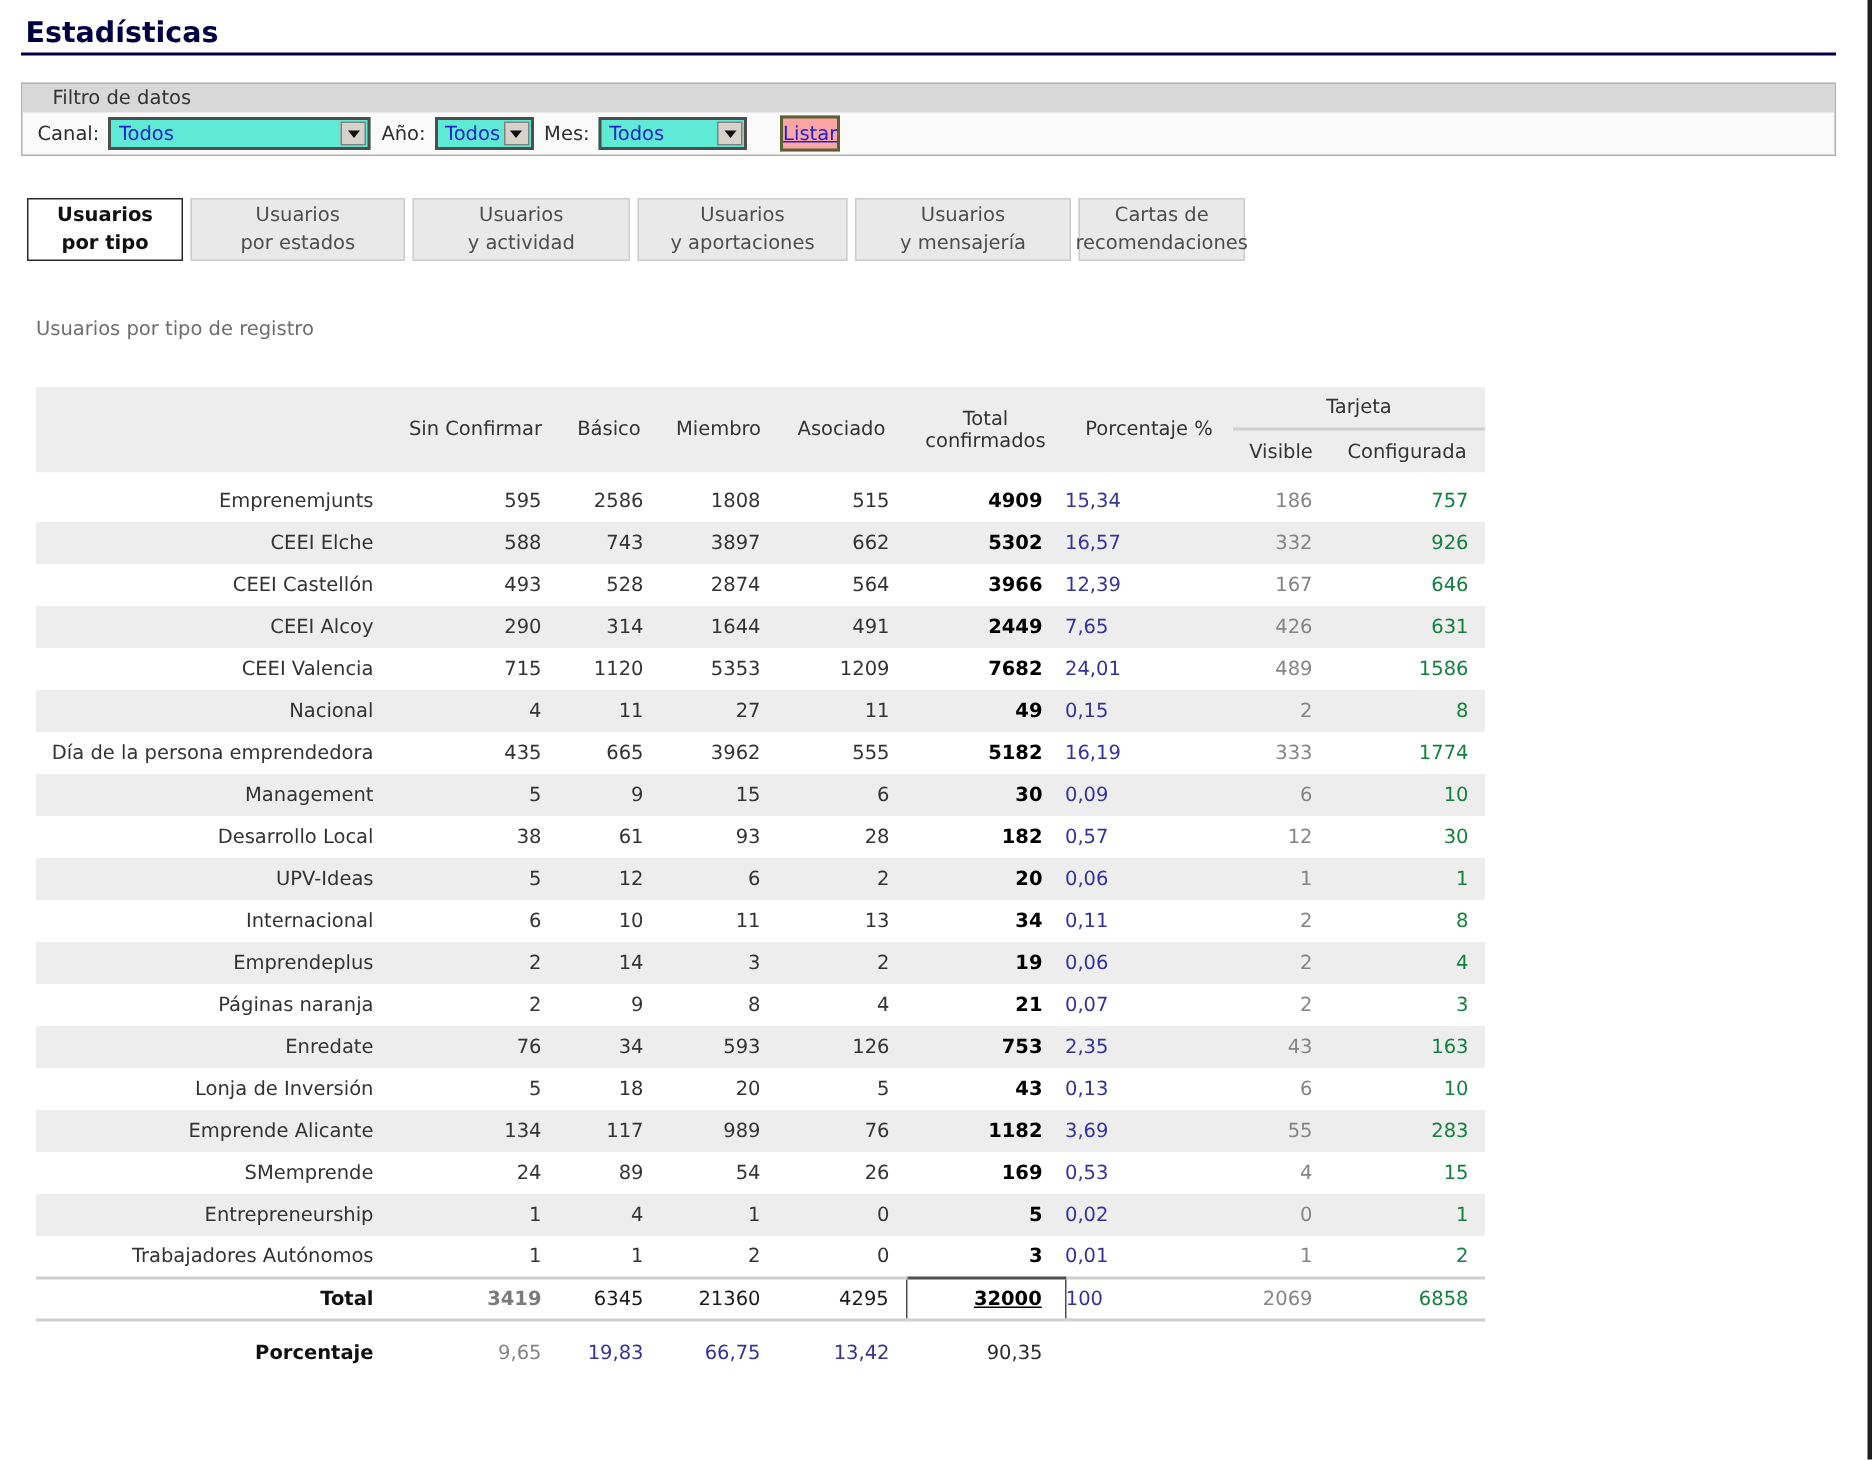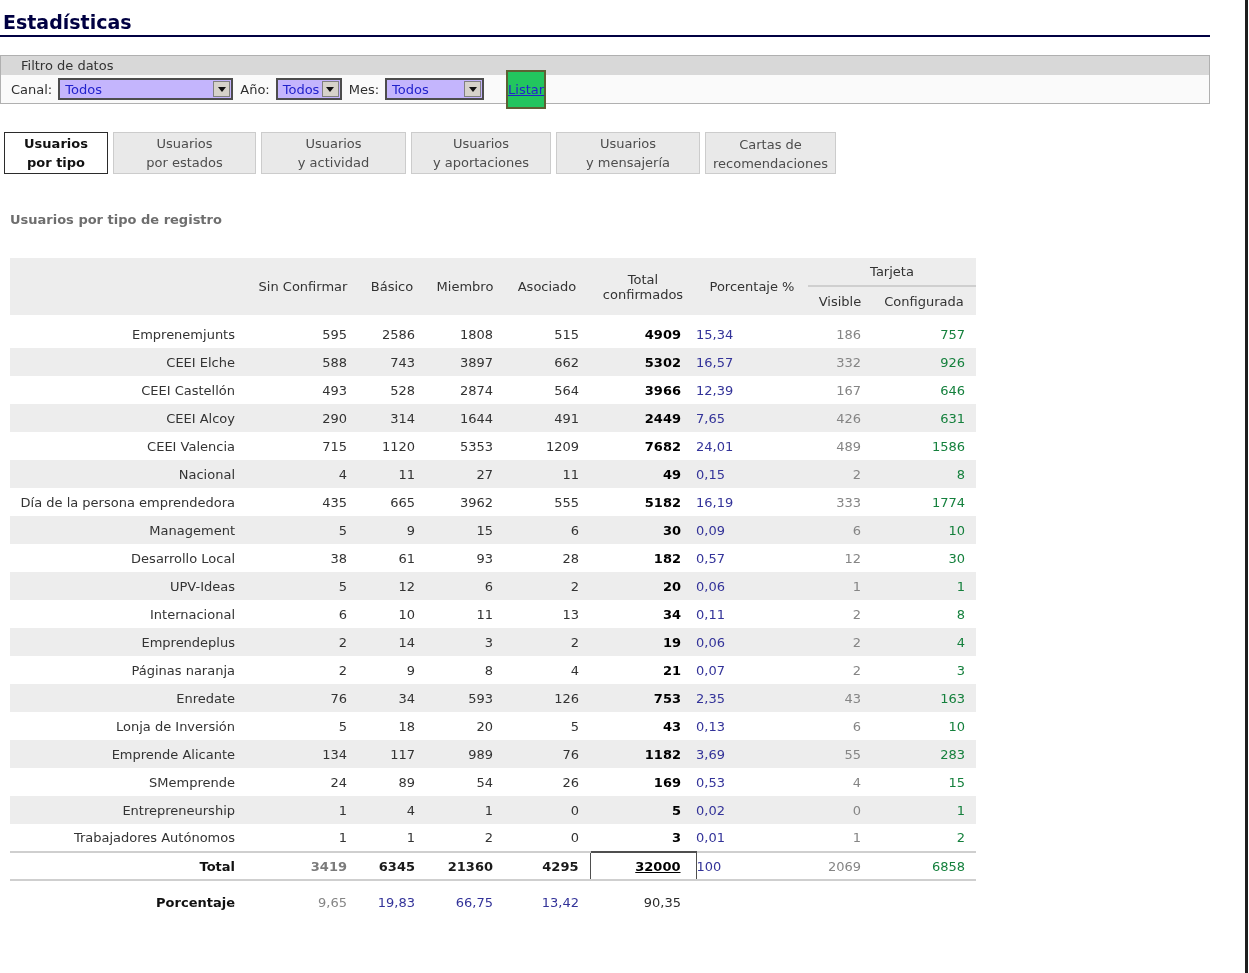--- a/index.html
+++ b/index.html
@@ -7,21 +7,21 @@
     margin: 0; padding: 0;
     background: #ffffff;
     font-family: "DejaVu Sans", "Liberation Sans", sans-serif;
     color: #333333;
     width: 1249px;
   }
   .frame-right-edge {
     position: absolute; top: 0; left: 1245px; width: 3px; height: 973px;
     background: #1e1e1e;
   }
-  .page { width: 1210px; position: relative; }
+  .page { width: 1210px; margin-left: 14px; position: relative; }
 
   
   .page-title {
     margin: 0; padding: 11px 0 2px 3px;
     font-size: 19px; font-weight: bold;
     color: #000042; letter-spacing: 0px;
     border-bottom: 2px solid #000042;
   }
 
   
@@ -37,66 +37,66 @@
   
   .filter-box { margin-top: 18px; border: 1px solid #b0b0b0; background: #fafafa; }
   .filter-legend {
     height: 19px; line-height: 19px; background: #d8d8d8;
     padding-left: 20px; font-size: 13px; color: #333333;
   }
   .filter-row { height: 28px; display: flex; align-items: center; padding-left: 10px; }
   .filter-field { display: flex; align-items: center; }
   .filter-label { font-size: 13px; color: #2e2e2e; margin-right: 6px; white-space: nowrap; }
   .select {
-    height: 22px; background: #c4b5fd; border: 2px solid #4d4d4d;
+    height: 22px; background: #5eead4; border: 2px solid #4d4d4d;
     display: flex; align-items: center; justify-content: space-between;
     margin-right: 7px; cursor: pointer;
   }
   .select .select-value {
     font-size: 13px; color: #2222cc; padding-left: 5px;
     white-space: nowrap; overflow: hidden;
   }
   .select .select-arrow-btn {
     width: 17px; height: 16px; margin-right: 1px; flex: 0 0 17px;
     background: #d6d2ca; border: 1px solid #808080;
     display: flex; align-items: center; justify-content: center;
   }
   .select .select-arrow-btn .arrow-glyph {
     width: 0; height: 0; border-left: 4px solid transparent;
     border-right: 4px solid transparent; border-top: 5px solid #111111;
   }
   .field-canal .select { width: 175px; }
   .field-anio  .select { width: 66px; }
   .field-mes   .select { width: 99px; }
   .listar-button {
-    margin-left: 15px; width: 40px; height: 39px;
-    background: #22c55e; border: 2px solid #5c6033;
+    margin-left: 15px; width: 40px; height: 24px;
+    background: #fca5a5; border: 2px solid #5c6033;
     display: flex; align-items: center; justify-content: center;
     font-size: 13px; color: #2222cc; text-decoration: underline; cursor: pointer;
   }
 
   
   .tabs { margin-top: 28px; margin-left: 4px; display: flex; }
   .tab {
     height: 42px; margin-right: 5px;
     background: #e9e9e9; border: 1px solid #cccccc;
     display: flex; flex-direction: column; align-items: center; justify-content: center;
     font-size: 13px; line-height: 19px; color: #4d4d4d; text-align: center;
     cursor: pointer;
   }
   .tab.active {
     background: #ffffff; border: 1px solid #2b2b2b;
     color: #111111; font-weight: bold;
   }
   .tab-1 { width: 104px; } .tab-2 { width: 143px; } .tab-3 { width: 145px; }
-  .tab-4 { width: 140px; } .tab-5 { width: 144px; } .tab-6 { width: 131px; justify-content: flex-end; }
+  .tab-4 { width: 140px; } .tab-5 { width: 144px; } .tab-6 { width: 111px; }
 
   
   .section-title {
-    margin: 38px 0 0 10px; font-size: 13px; font-weight: bold; color: #6e6e6e;
+    margin: 38px 0 0 10px; font-size: 13px; font-weight: normal; color: #6e6e6e;
   }
 
   
   table.stats {
     margin: 31px 0 0 10px; border-collapse: collapse; table-layout: fixed;
     width: 966px; font-size: 13px; color: #333333;
   }
   table.stats th, table.stats td { padding: 0; font-weight: normal; }
   thead th { background: #ededed; text-align: center; font-size: 13px; color: #333333; }
   thead tr.h1 th { height: 28px; vertical-align: middle; }
@@ -113,21 +113,21 @@
   table.stats td.c-pct   { text-align: left; padding-right: 11px; color: #333399; }
   table.stats td.c-vis   { text-align: right; padding-right: 11px; color: #858585; }
   table.stats td.c-conf  { text-align: right; padding-right: 11px; color: #15803d; }
 
   tbody.total-section tr.total-row td {
     height: 28px; border-top: 2px solid #cfcfcf; border-bottom: 2px solid #cfcfcf;
     vertical-align: middle;
   }
   tr.total-row td.c-label { font-weight: bold; color: #111111; }
   tr.total-row td.t-first { font-weight: bold; color: #7b7b7b; }
-  tr.total-row td.t-num   { font-weight: bold; color: #1a1a1a; }
+  tr.total-row td.t-num   { font-weight: normal; color: #1a1a1a; }
   table.stats tbody.total-section tr.total-row td.t-grand {
     font-weight: bold; color: #000000;
     border-top: 2px solid #4f4f4f;
     border-left: 1px solid #4f4f4f; border-right: 1px solid #4f4f4f; text-decoration: underline;
   }
   tr.total-row td.c-pct  { font-weight: normal; }
   tr.total-row td.c-vis  { font-weight: normal; }
   tr.total-row td.c-conf { font-weight: normal; }
 
   tbody.total-section tr.percent-row td { height: 44px; vertical-align: middle; }

